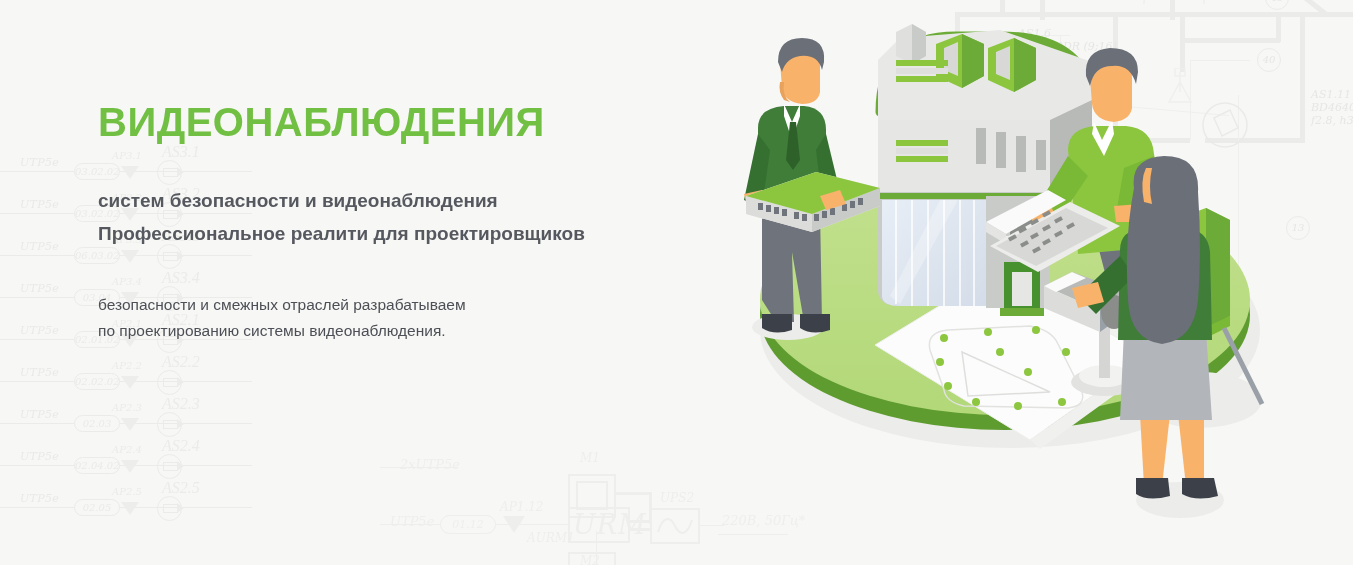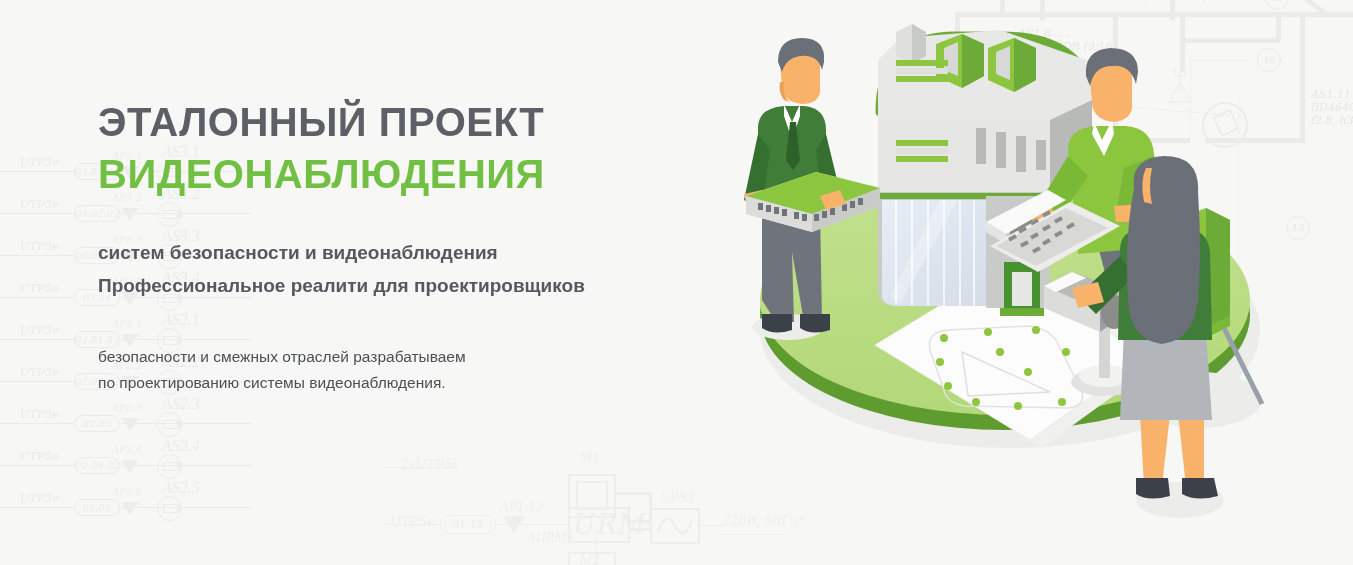--- a/index.html
+++ b/index.html
@@ -555,21 +555,20 @@
 
         <path d="M446,186 Q446,166 466,164 Q488,164 488,186 L488,214 Q486,228 470,230 Q450,228 448,212 Z" fill="#f9b26a"></path>
         <path d="M434,188 Q430,158 464,156 Q500,156 498,192 Q502,250 498,300 Q494,340 462,344 Q430,340 428,300 Q424,240 434,188 Z" fill="#6b6f78"></path>
         <path d="M452,168 Q448,186 452,204 L444,202 Q440,180 446,168 Z" fill="#f9b26a"></path>
       </g>
     </svg>
   </div>
 
   <div class="content">
     <h1 class="title">
-      <span>ЭТАЛОННЫЙ ПРОЕКТ</span>
       <span class="accent">ВИДЕОНАБЛЮДЕНИЯ</span>
     </h1>
     <div class="subtitle">
       <div>систем безопасности и видеонаблюдения</div>
       <div>Профессиональное реалити для проектировщиков</div>
     </div>
     <div class="body-copy">
       <div>безопасности и смежных отраслей разрабатываем</div>
       <div>по проектированию системы видеонаблюдения.</div>
     </div>

